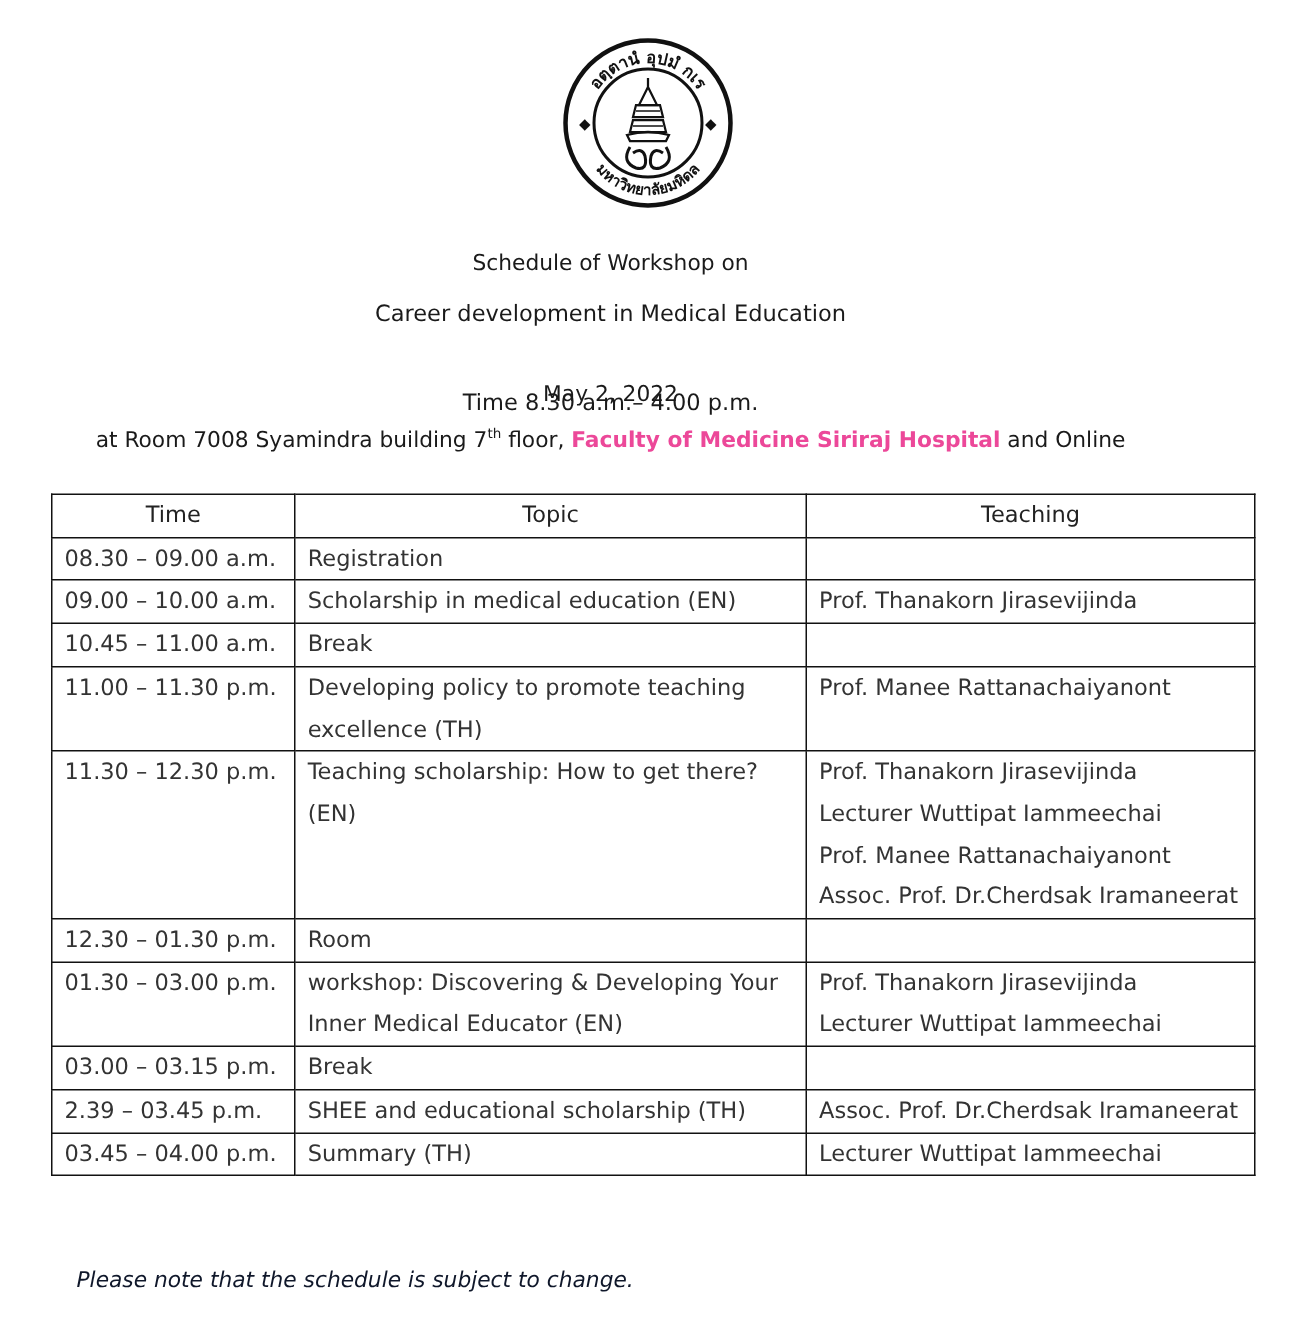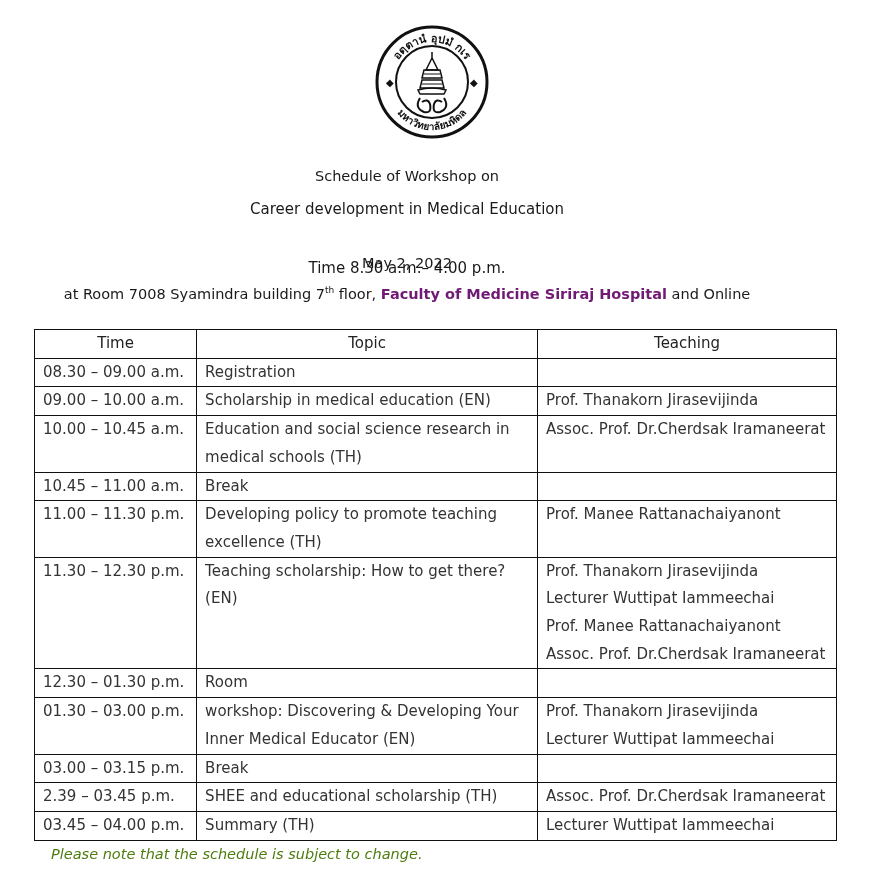--- a/index.html
+++ b/index.html
@@ -10,38 +10,38 @@
   .logo {
     position: absolute; left: 374px; top: 24px; width: 116px; height: 116px;
   }
   .header { position: absolute; left: 0; width: 814px; text-align: center; font-size: 14.5px; color: #1a1a1a; }
   .h1 { top: 168px; }
   .h2 { top: 200px; font-size: 15px; }
   .h3 { top: 227px; margin-top: 28px; }
   .h4 { top: 259px; font-size: 15px; }
   .h5 { top: 286px; font-size: 14.5px; }
   .h5 sup { font-size: 9px; vertical-align: 6px; line-height: 0; }
-  .h5 .strong { font-weight: 600; color: #701a75; }
+  .h5 .strong { font-weight: 600; color: #ec4899; }
 
   table.schedule {
     position: absolute; left: 34px; top: 329px; width: 803px;
     border-collapse: collapse; font-size: 15px; color: #333333;
   }
   table.schedule th, table.schedule td {
     border: 1.5px solid #111111; vertical-align: top; padding: 0 8px;
     line-height: 27.7px; text-align: left; font-weight: normal;
   }
   table.schedule th { text-align: center; color: #222; }
   col.c-time { width: 163px; }
   col.c-topic { width: 341px; }
   col.c-speaker { width: 299px; }
   .line { display: block; white-space: nowrap; }
   .note {
     position: absolute; left: 51px; top: 846px; font-style: italic;
-    font-size: 14.5px; color: #4d7c0f;
+    font-size: 14.5px; color: #0f172a;
   }
 </style>
 </head>
 <body>
 
 <div class="logo">
   <svg width="116" height="116" viewBox="0 0 116 116">
     <circle cx="58" cy="58" r="55" fill="none" stroke="#111" stroke-width="3"></circle>
     <circle cx="58" cy="58" r="36" fill="none" stroke="#111" stroke-width="2"></circle>
     <defs>
@@ -96,30 +96,20 @@
         </td>
         <td></td>
       </tr>
       <tr>
         <td>09.00 – 10.00 a.m.</td>
         <td>
           <span class="line">Scholarship in medical education (EN)</span>
         </td>
         <td>
           <span class="line">Prof. Thanakorn Jirasevijinda</span>
-        </td>
-      </tr>
-      <tr>
-        <td>10.00 – 10.45 a.m.</td>
-        <td>
-          <span class="line">Education and social science research in</span>
-          <span class="line">medical schools (TH)</span>
-        </td>
-        <td>
-          <span class="line">Assoc. Prof. Dr.Cherdsak Iramaneerat</span>
         </td>
       </tr>
       <tr>
         <td>10.45 – 11.00 a.m.</td>
         <td>
           <span class="line">Break</span>
         </td>
         <td></td>
       </tr>
       <tr>

